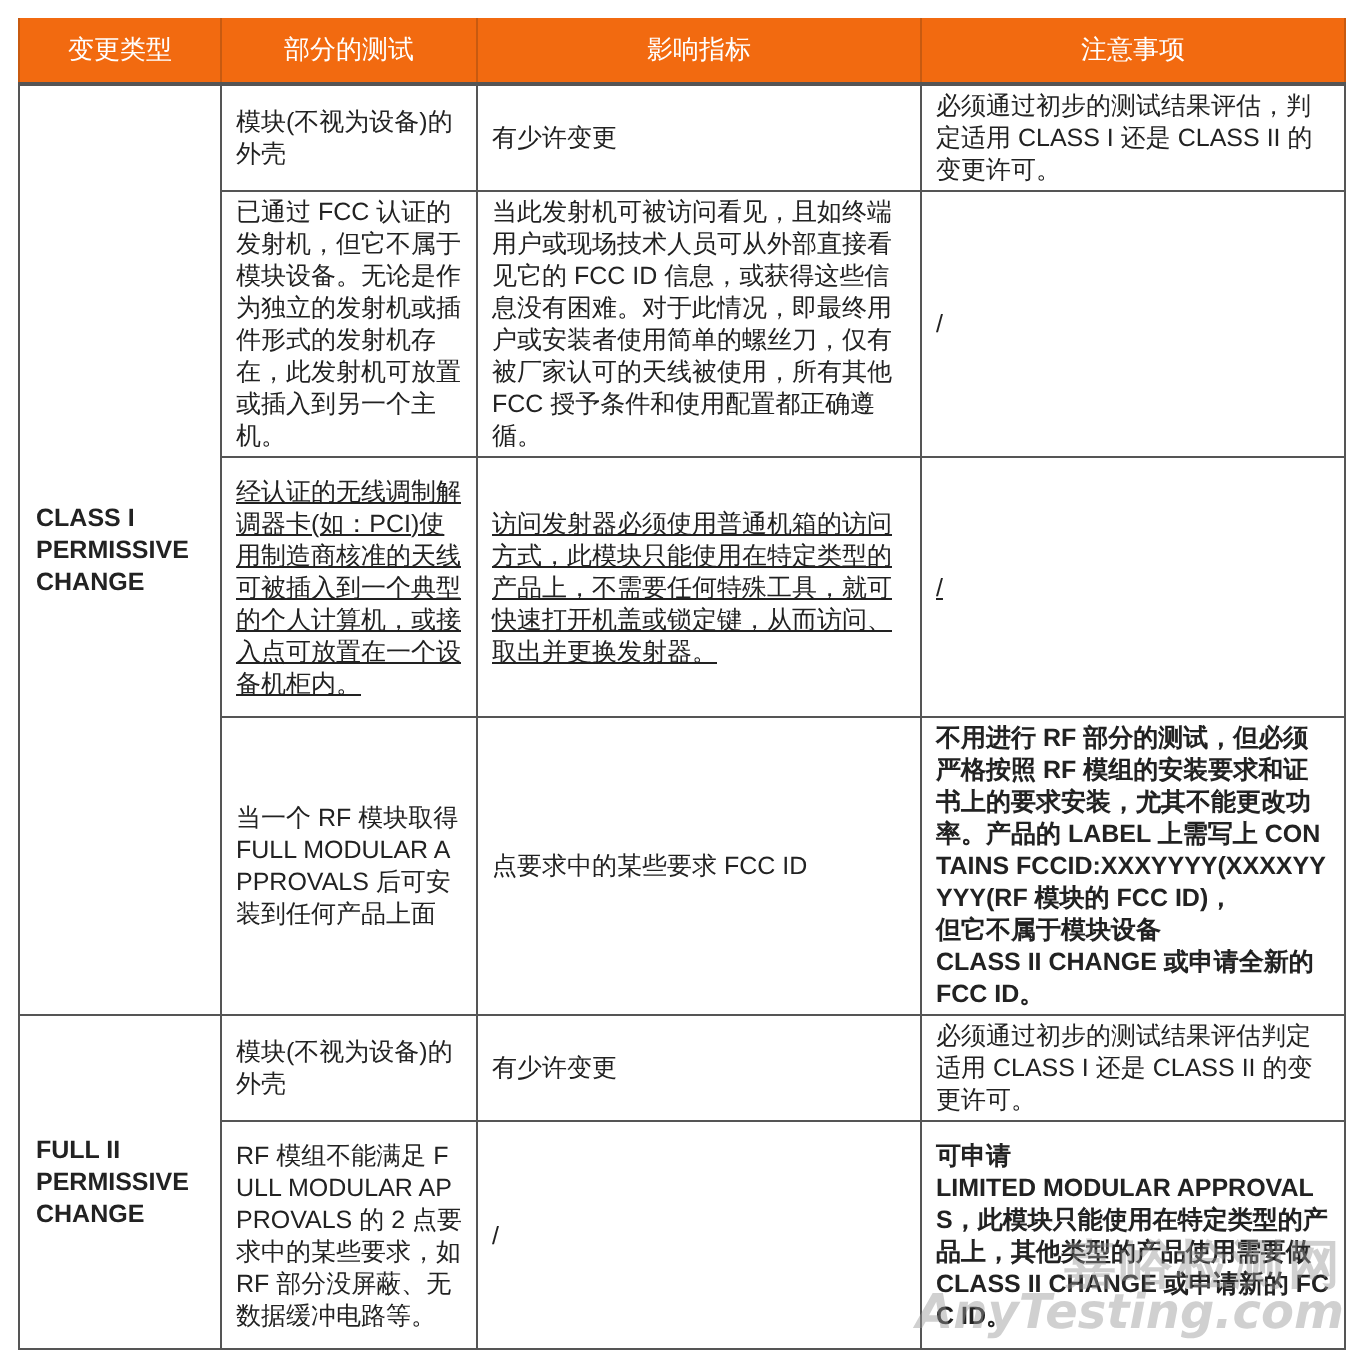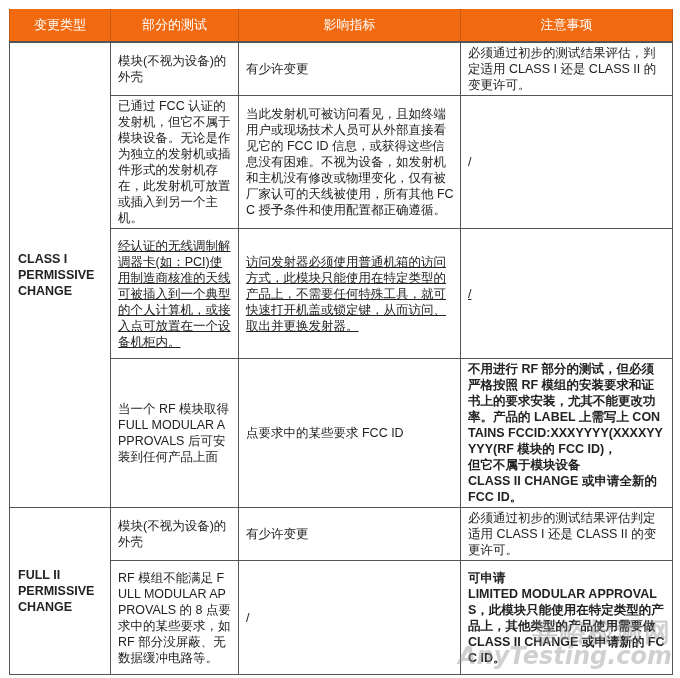--- a/index.html
+++ b/index.html
@@ -51,21 +51,21 @@
           <span>PERMISSIVE</span>
           <span>CHANGE</span>
         </div>
       </td>
       <td>模块(不视为设备)的外壳</td>
       <td>有少许变更</td>
       <td>必须通过初步的测试结果评估，判定适用 CLASS I 还是 CLASS II 的变更许可。</td>
     </tr>
     <tr class="r2">
       <td>已通过 FCC 认证的发射机，但它不属于模块设备。无论是作为独立的发射机或插件形式的发射机存在，此发射机可放置或插入到另一个主机。</td>
-      <td>当此发射机可被访问看见，且如终端用户或现场技术人员可从外部直接看见它的 FCC ID 信息，或获得这些信息没有困难。不视为设备，如发射机和主机没有修改或物理变化，仅有被厂家认可的天线被使用，所有其他 FCC 授予条件和使用配置都正确遵循。</td>
+      <td>当此发射机可被访问看见，且如终端用户或现场技术人员可从外部直接看见它的 FCC ID 信息，或获得这些信息没有困难。对于此情况，即最终用户或安装者使用简单的螺丝刀，仅有被厂家认可的天线被使用，所有其他 FCC 授予条件和使用配置都正确遵循。</td>
       <td>/</td>
     </tr>
     <tr class="r3">
       <td>经认证的无线调制解调器卡(如：PCI)使用制造商核准的天线可被插入到一个典型的个人计算机，或接入点可放置在一个设备机柜内。</td>
       <td>访问发射器必须使用普通机箱的访问方式，此模块只能使用在特定类型的产品上，不需要任何特殊工具，就可快速打开机盖或锁定键，从而访问、取出并更换发射器。</td>
       <td>/</td>
     </tr>
     <tr class="r4">
       <td>当一个 RF 模块取得 FULL MODULAR APPROVALS 后可安装到任何产品上面</td>
       <td>点要求中的某些要求 FCC ID</td>
@@ -83,21 +83,21 @@
           <span>FULL II</span>
           <span>PERMISSIVE</span>
           <span>CHANGE</span>
         </div>
       </td>
       <td>模块(不视为设备)的外壳</td>
       <td>有少许变更</td>
       <td>必须通过初步的测试结果评估判定适用 CLASS I 还是 CLASS II 的变更许可。</td>
     </tr>
     <tr class="r6">
-      <td>RF 模组不能满足 FULL MODULAR APPROVALS 的 8 点要求中的某些要求，如 RF 部分没屏蔽、无数据缓冲电路等。</td>
+      <td>RF 模组不能满足 FULL MODULAR APPROVALS 的 2 点要求中的某些要求，如 RF 部分没屏蔽、无数据缓冲电路等。</td>
       <td>/</td>
       <td>
         <div class="lines">
           <span>可申请</span>
           <span>LIMITED MODULAR APPROVALS，此模块只能使用在特定类型的产品上，其他类型的产品使用需要做 CLASS II CHANGE 或申请新的 FCC ID。</span>
         </div>
       </td>
     </tr>
   </tbody>
 </table>

